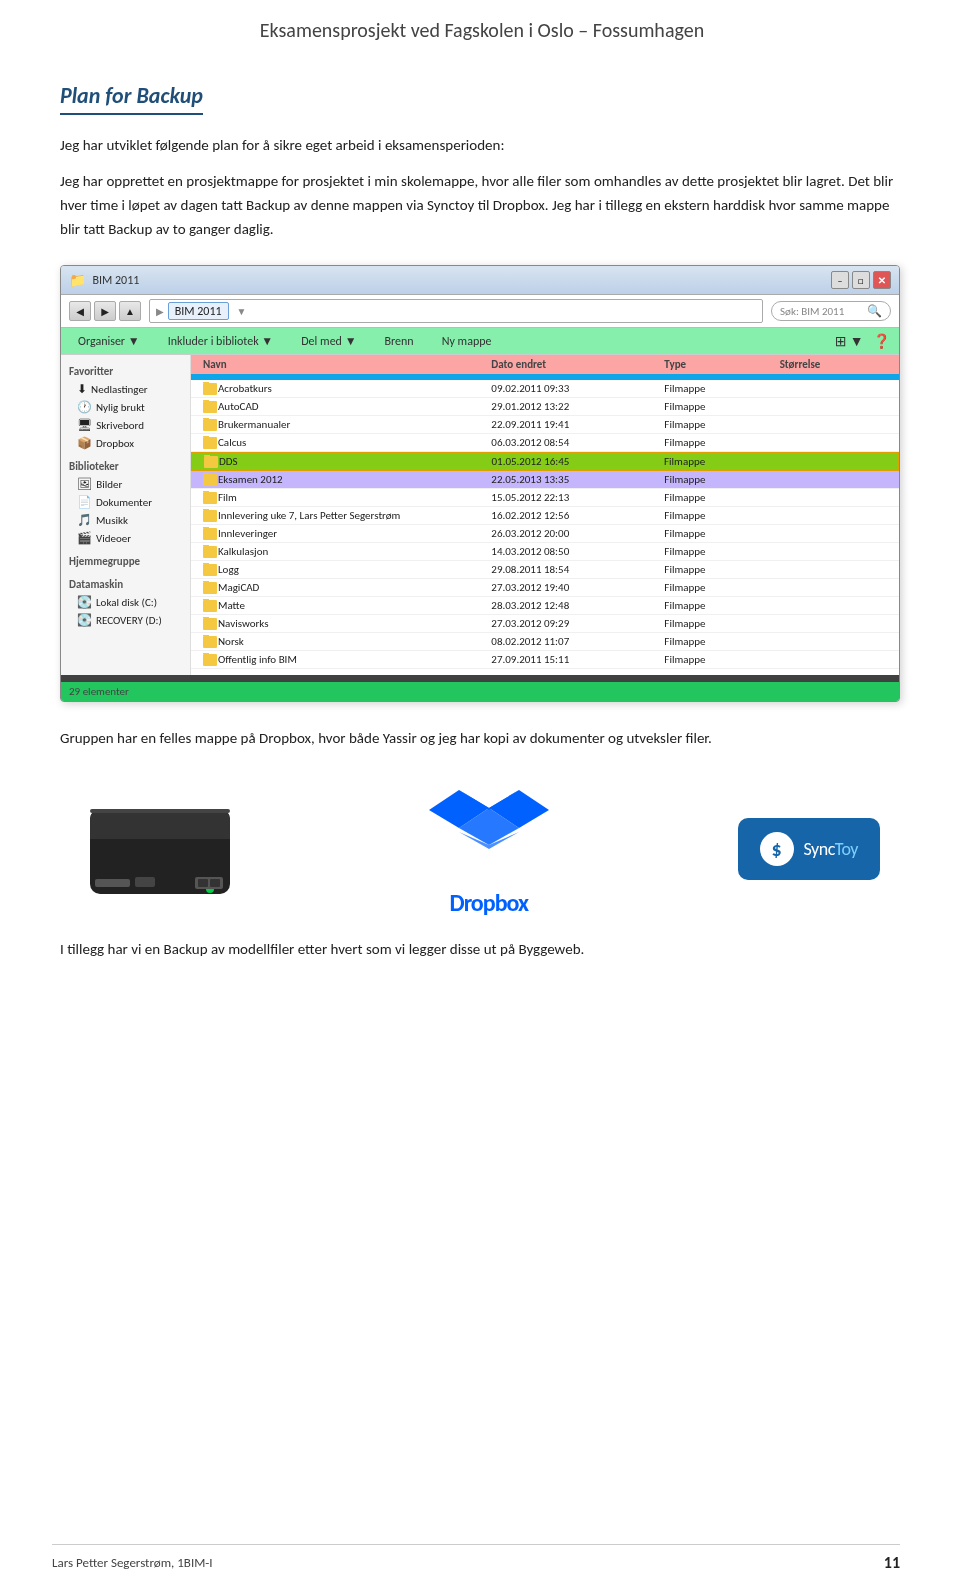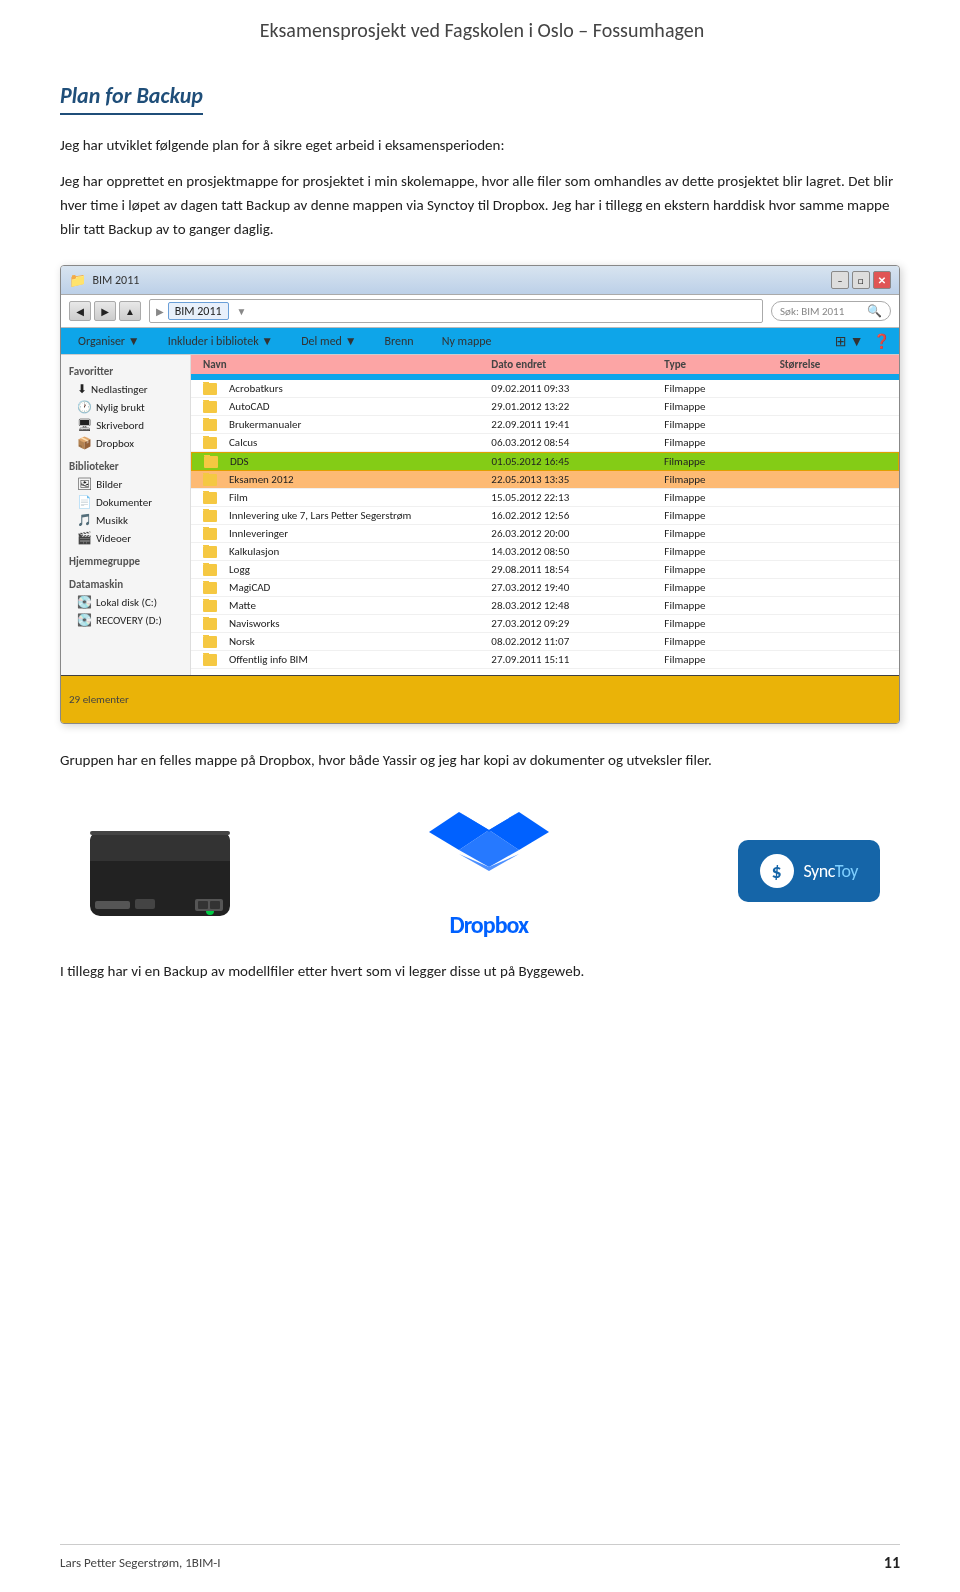--- a/index.html
+++ b/index.html
@@ -115,21 +115,21 @@
     .search-box {
       background: #fff;
       border: 1px solid #aaa;
       border-radius: 10px;
       padding: 2px 8px;
       font-size: 12px;
       width: 120px;
       display: flex; align-items: center; justify-content: space-between;
     }
     .explorer-toolbar {
-      background: #0ea5e9;
+      background: #86efac;
       border-bottom: 1px solid #ccc;
       padding: 3px 8px;
       display: flex;
       align-items: center;
       gap: 10px;
       font-size: 12px;
       color: #333;
     }
     .toolbar-btn {
       padding: 2px 8px;
@@ -189,44 +189,44 @@
     .file-list-header span { padding: 0 4px; }
     .file-row {
       display: grid;
       grid-template-columns: 2fr 1.2fr 0.8fr 0.8fr;
       padding: 2px 8px;
       font-size: 11px;
       color: #222;
       border-bottom: 1px solid #f0f0f0;
       align-items: center;
     }
-    .file-row.selected { background: #fdba74; }
+    .file-row.selected { background: #c4b5fd; }
     .file-row.highlighted { background: #84cc16; border: 1px solid #e0a000; }
     .file-cell { padding: 0 4px; white-space: nowrap; overflow: hidden; text-overflow: ellipsis; }
-    .file-name-cell { display: flex; align-items: flex-end; gap: 12px; }
+    .file-name-cell { display: flex; align-items: flex-end; gap: 1px; }
     .folder-icon {
       display: inline-block;
       width: 14px; height: 12px;
       background: #f5c842;
       border-radius: 1px;
       position: relative;
       flex-shrink: 0;
     }
     .folder-icon::before {
       content: '';
       position: absolute;
       top: -3px; left: 0;
       width: 6px; height: 3px;
       background: #f5c842;
       border-radius: 1px 1px 0 0;
     }
     .explorer-statusbar {
-      background: #eab308;
-      border-top: 1px solid #404040;
-      padding: 17px 8px;
+      background: #22c55e;
+      border-top: 7px solid #404040;
+      padding: 3px 8px;
       font-size: 11px;
       color: #444;
     }
     .images-row {
       display: flex;
       align-items: center;
       justify-content: space-between;
       margin: 30px 0 20px 0;
       padding: 0 20px;
     }
@@ -248,21 +248,21 @@
       background: #1b6ec2;
       border-radius: 8px;
       padding: 12px 20px;
       display: flex;
       align-items: center;
       gap: 8px;
     }
     .page-footer {
       position: absolute;
       bottom: 20px;
-      left: 60px;
+      left: 52px;
       right: 60px;
       display: flex;
       justify-content: space-between;
       align-items: center;
       border-top: 1px solid #ccc;
       padding-top: 8px;
       font-size: 13px;
       color: #444;
     }
     .page-number {

